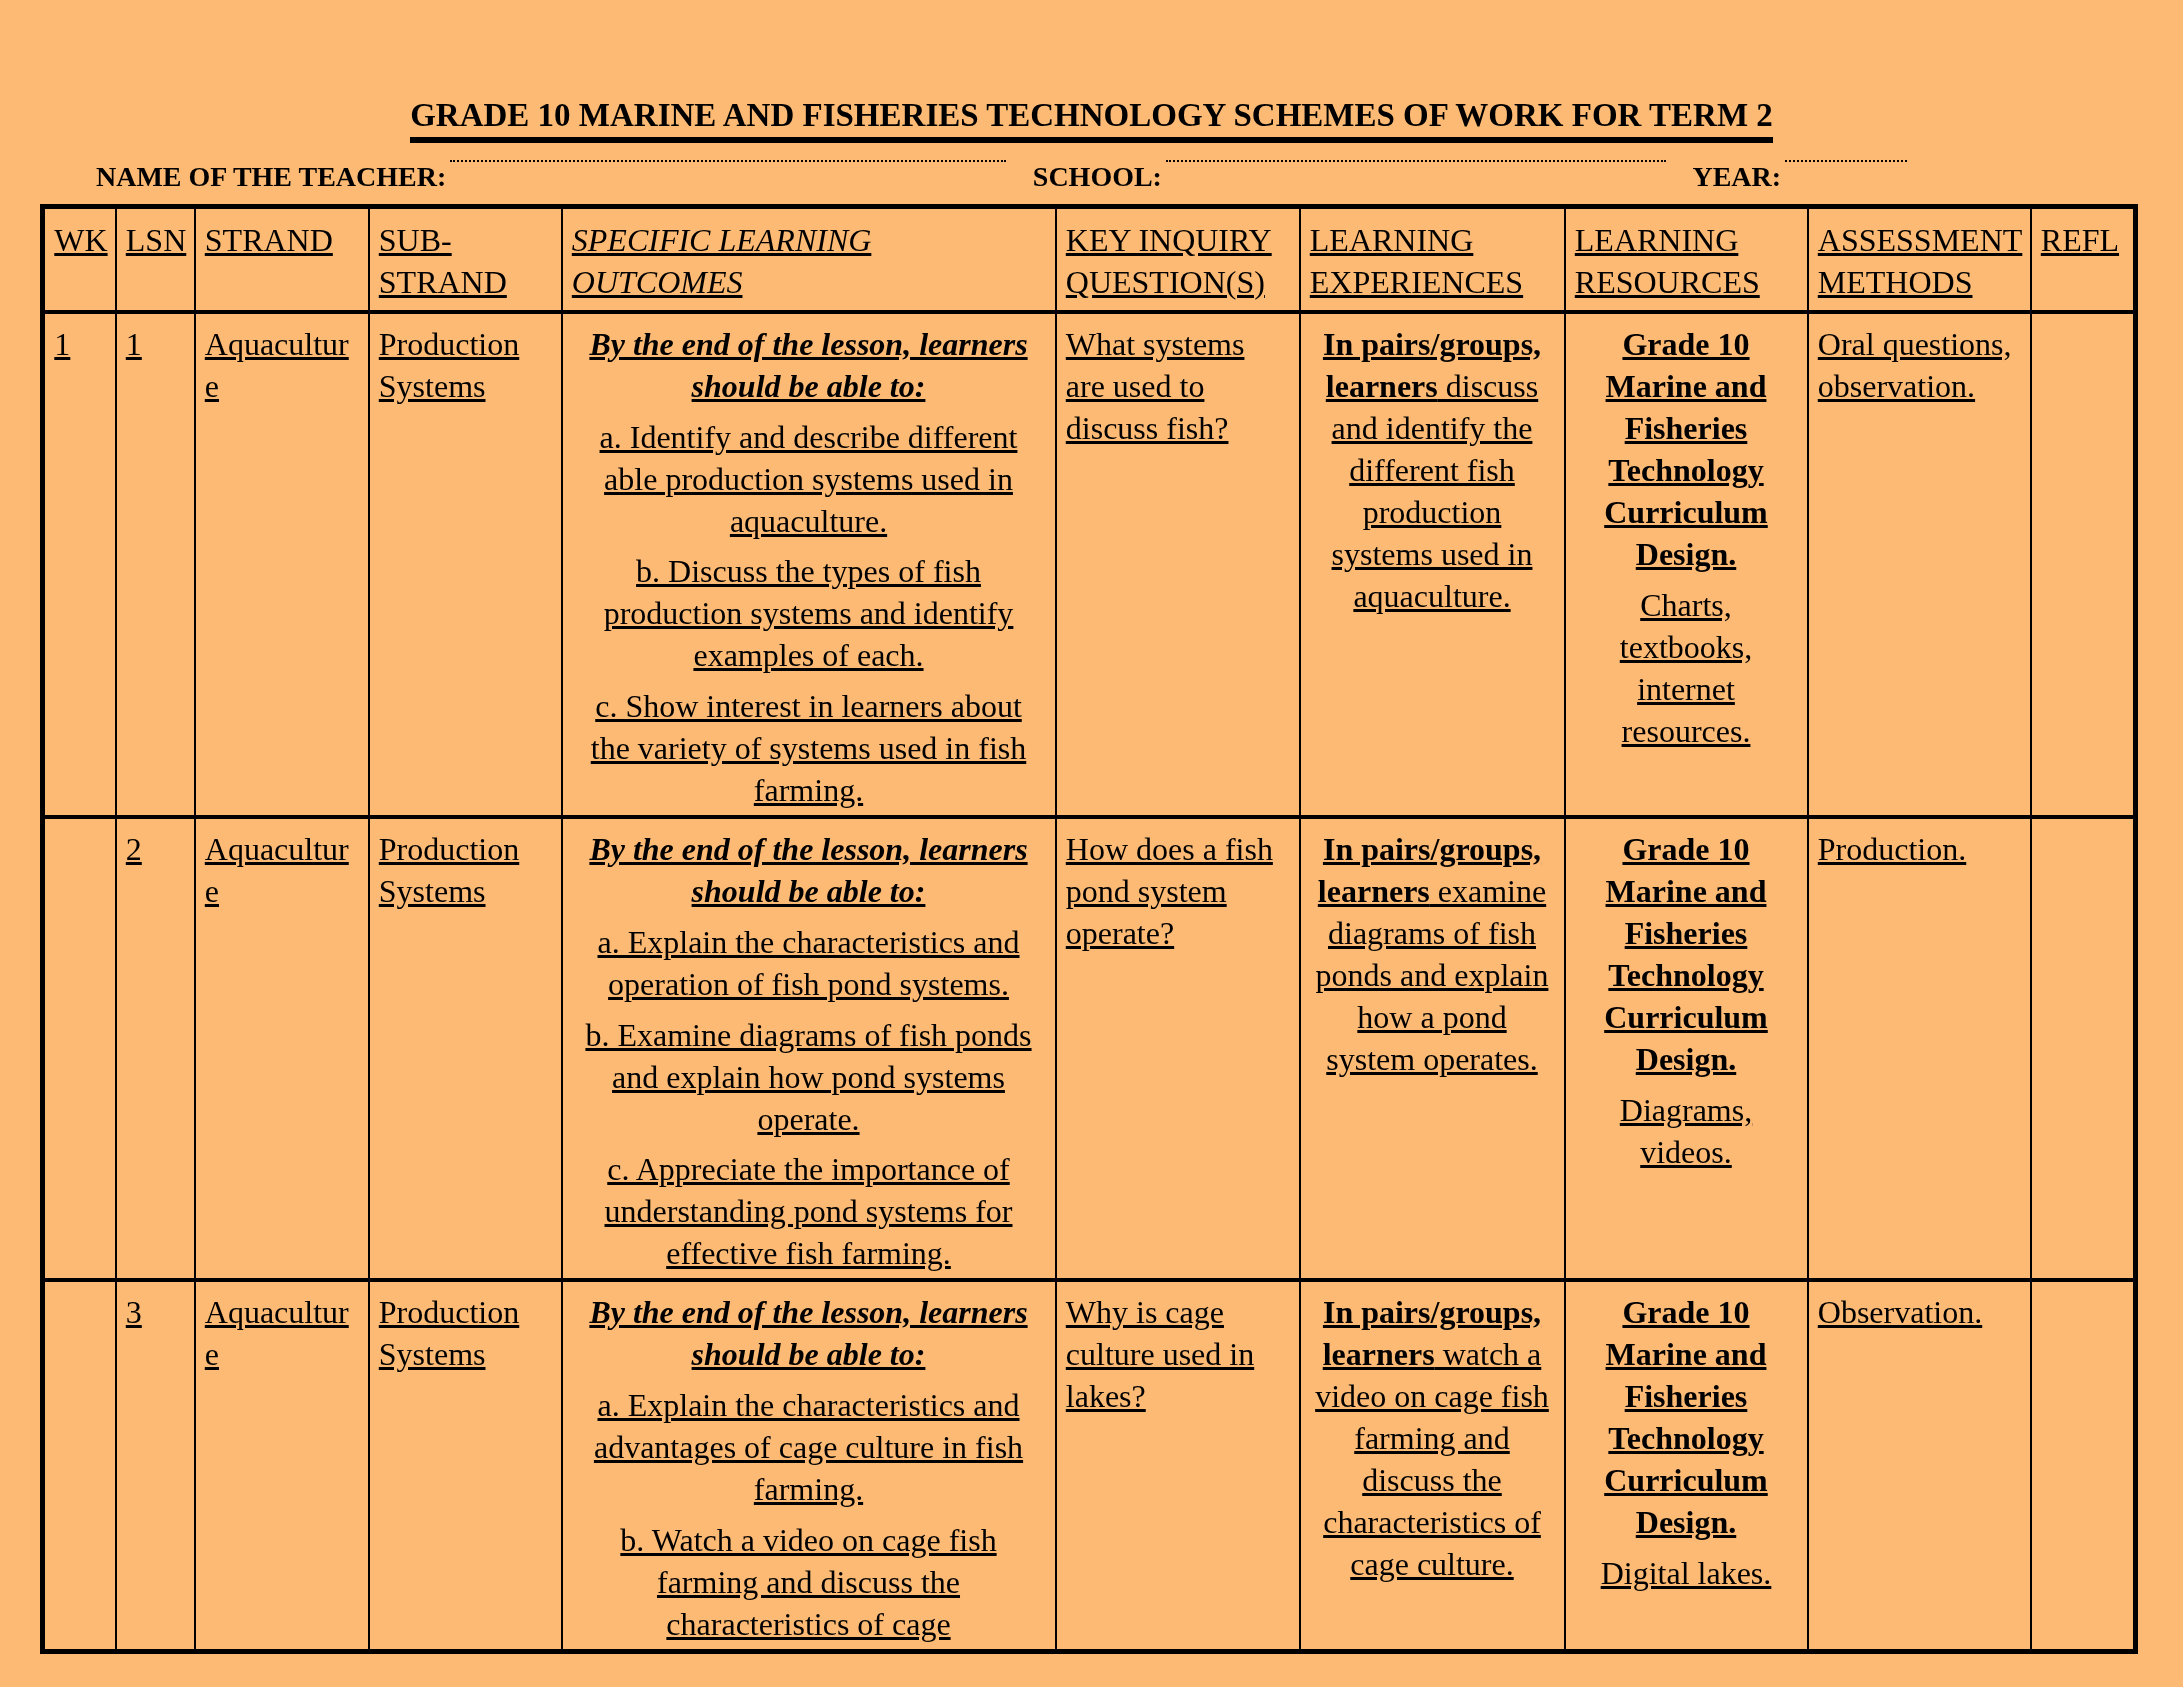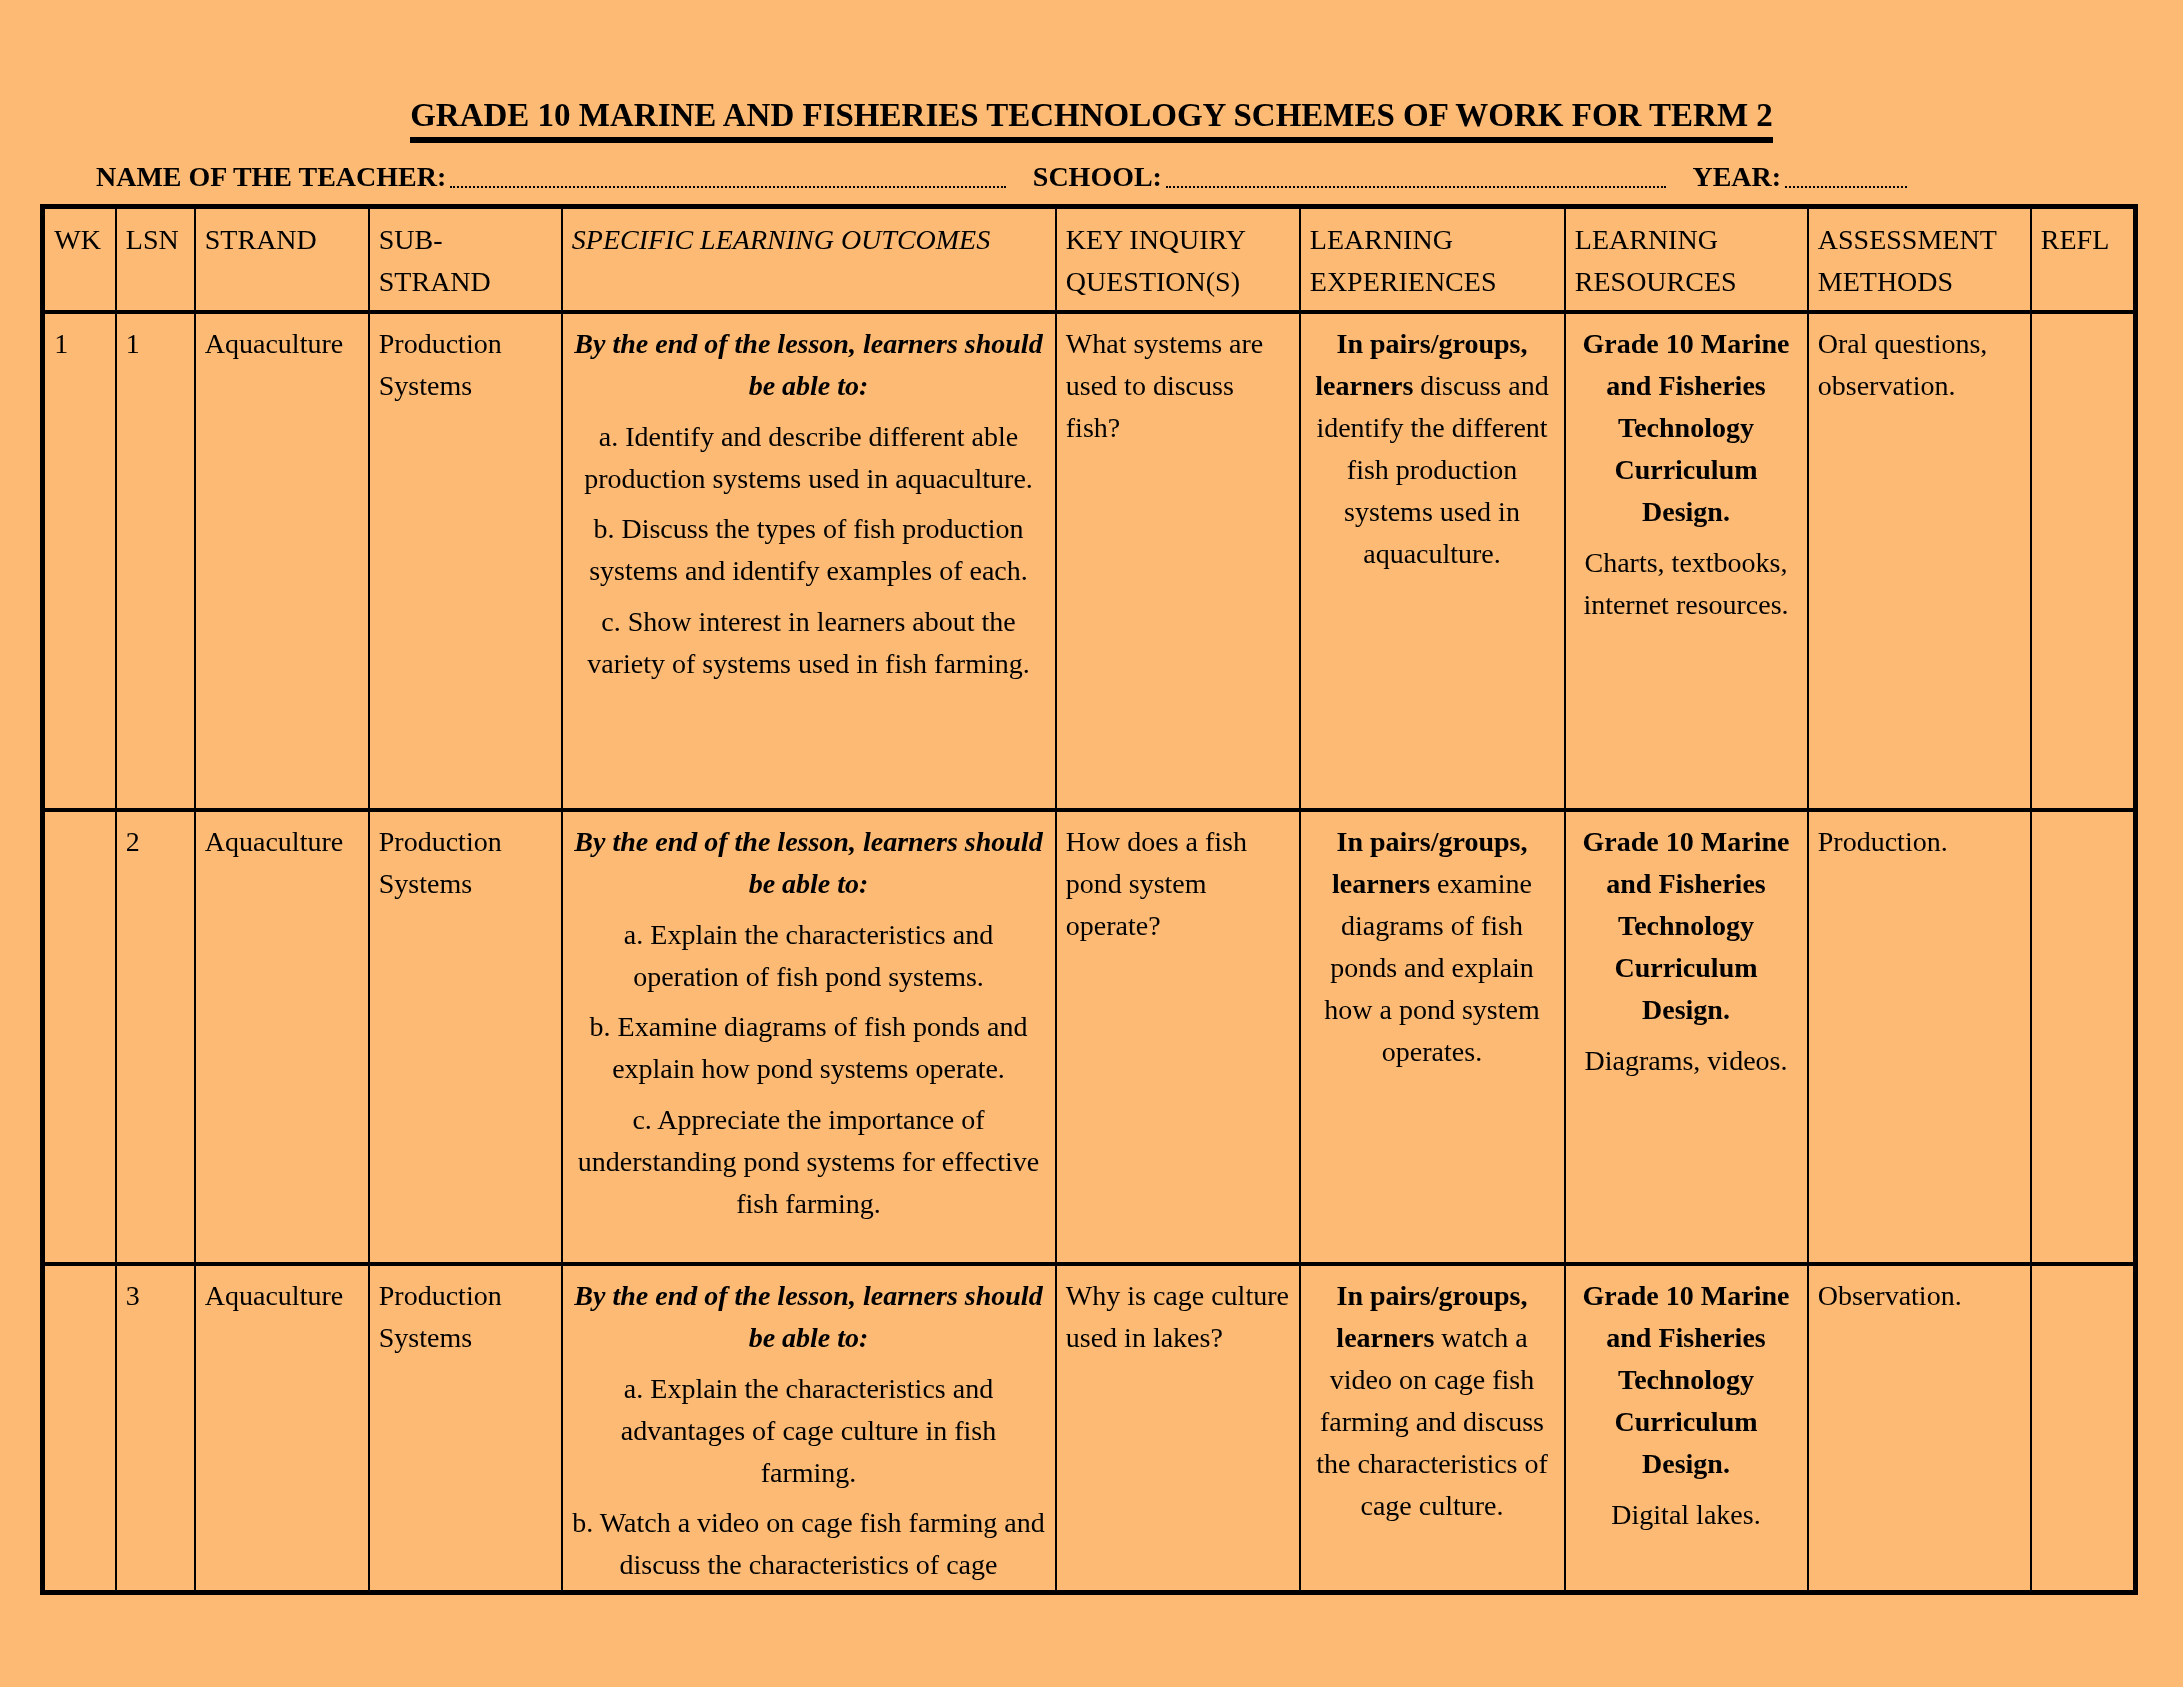--- a/index.html
+++ b/index.html
@@ -18,21 +18,20 @@
     display: inline-block;
     font-size: 33px;
     font-weight: bold;
     line-height: 1.1;
     padding-bottom: 4px;
     border-bottom: 6px solid #000;
     letter-spacing: 0px;
   }
   .fields {
     display: flex;
-    align-items: flex-end;
     margin: 17px 40px 0 96px;
     font-size: 28px;
     line-height: 1.2;
     white-space: nowrap;
   }
   .field-label { font-weight: bold; }
   .field-label.spaced { margin-left: 26.5px; }
   .dots {
     display: inline-block;
     border-bottom: 2.6px dotted #000;
@@ -42,23 +41,24 @@
   }
   .dots-teacher { width: 556px; }
   .dots-school  { width: 500px; }
   .dots-year    { width: 122px; }
 
   table.schemes {
     border-collapse: collapse;
     table-layout: fixed;
     margin: 10.6px 0 0 40px;
     width: 2093px;
-    font-size: 28px;
+    font-size: 32px;
     line-height: 42px;
     border: 5.3px solid #000;
+    text-decoration: underline;
   }
   .schemes th, .schemes td {
     border: 2.6px solid #000;
     border-top-width: 4.6px;
     border-bottom-width: 4.6px;
     vertical-align: top;
     text-align: left;
     padding: 9.3px 9.3px 4px 9.3px;
     font-weight: normal;
     overflow: hidden;

